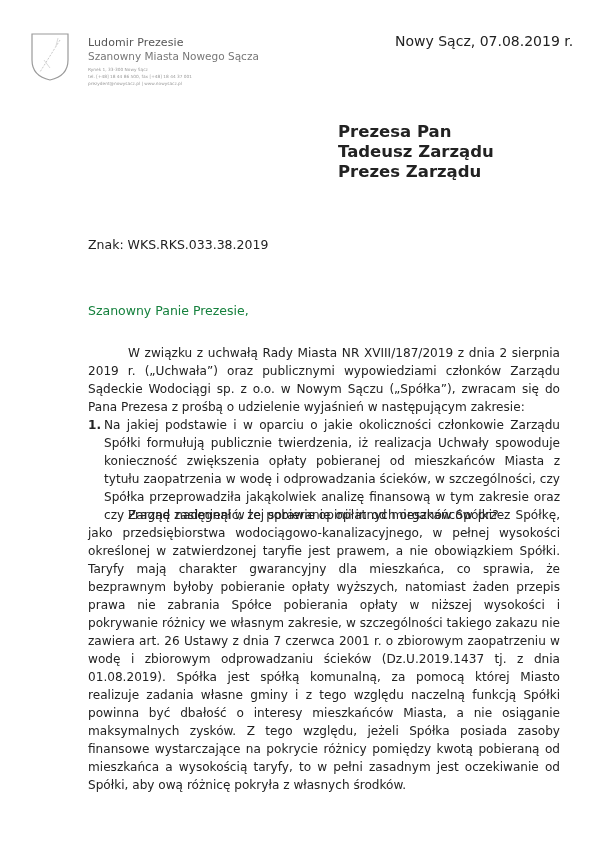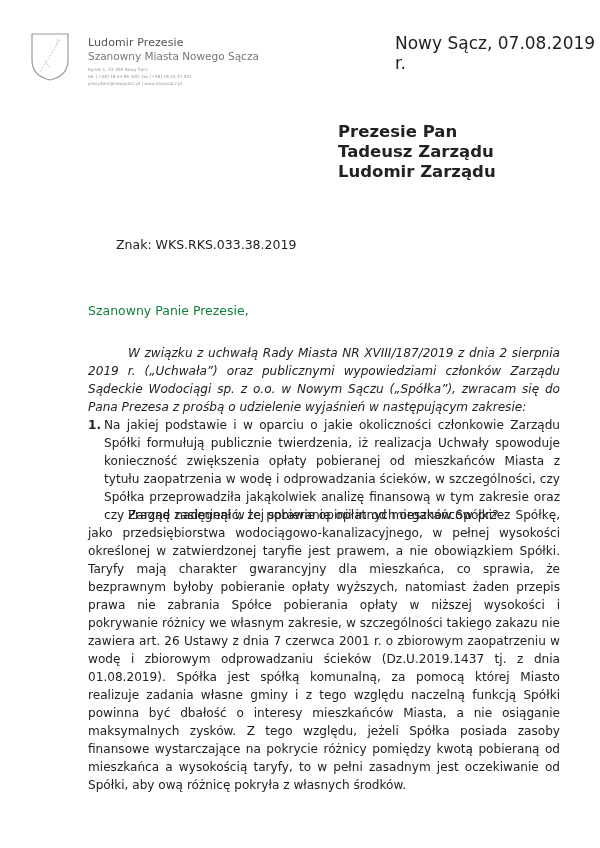--- a/index.html
+++ b/index.html
@@ -2,26 +2,26 @@
 <html><head>
   <meta charset="utf-8">
   <style>
     html, body { margin: 0; padding: 0; background: #ffffff; }
     body { width: 600px; height: 848px; position: relative; overflow: hidden;
            font-family: "DejaVu Sans", sans-serif; color: #1e1e1e; }
     .crest { position: absolute; left: 30px; top: 30px; width: 40px; height: 52px; }
     .lh-name { position: absolute; left: 88px; top: 36px; font-size: 11px; color: #555; letter-spacing: 0.1px; }
     .lh-title { position: absolute; left: 88px; top: 50px; font-size: 10.5px; color: #777; }
     .lh-small { position: absolute; left: 88px; font-size: 4.3px; color: #999; white-space: nowrap; }
-    .date { position: absolute; left: 395px; top: 33px; font-size: 17px; color: #222; }
+    .date { position: absolute; left: 395px; top: 33px; font-size: 14px; color: #222; }
     .addr { position: absolute; left: 338px; top: 122px; font-size: 16.5px; font-weight: bold; line-height: 20px; color: #222; }
     .addr div { white-space: nowrap; }
-    .znak { position: absolute; left: 88px; top: 237px; font-size: 12.5px; color: #222; margin-left: 28px; }
+    .znak { position: absolute; left: 88px; top: 237px; font-size: 12.5px; color: #222; }
     .greet { position: absolute; left: 88px; top: 303px; font-size: 12.5px; color: #15803d; }
-    .body-text { position: absolute; left: 88px; width: 472px; font-size: 12.1px; line-height: 18px; color: #222; text-align: justify; font-style: italic; }
+    .body-text { position: absolute; left: 88px; width: 472px; font-size: 12.1px; line-height: 18px; color: #222; text-align: justify; }
     .intro { top: 344px; text-indent: 40px; }
     .item { position: absolute; left: 88px; top: 416px; width: 472px; font-size: 12.1px; line-height: 18px; color: #222; }
     .item-num { position: absolute; left: 0; top: 0; font-weight: bold; }
     .item-text { margin-left: 16px; text-align: justify; }
     .para2 { position: absolute; left: 88px; top: 506px; width: 472px; font-size: 12.1px; line-height: 18px; color: #222; text-align: justify; text-indent: 40px; }
   </style>
 </head>
 <body>
 
 <svg class="crest" viewBox="0 0 40 52">
@@ -32,23 +32,23 @@
 
 <div class="lh-name">Ludomir Prezesie</div>
 <div class="lh-title">Szanowny Miasta Nowego Sącza</div>
 <div class="lh-small" style="top:67px;">Rynek 1, 33-300 Nowy Sącz</div>
 <div class="lh-small" style="top:74px;">tel. [+48] 18 44 86 500, fax [+48] 18 44 37 001</div>
 <div class="lh-small" style="top:81px;">prezydent@nowysacz.pl | www.nowysacz.pl</div>
 
 <div class="date">Nowy Sącz, 07.08.2019 r.</div>
 
 <div class="addr">
-  <div>Prezesie Pan</div>
+  <div>Prezesa Pan</div>
   <div>Tadeusz Zarządu</div>
-  <div>Ludomir Zarządu</div>
+  <div>Prezes Zarządu</div>
 </div>
 
 <div class="znak">Znak: WKS.RKS.033.38.2019</div>
 
 <div class="greet">Szanowny Panie Prezesie,</div>
 
 <div class="body-text intro">W związku z uchwałą Rady Miasta NR XVIII/187/2019 z dnia 2 sierpnia 2019 r. („Uchwała”) oraz publicznymi wypowiedziami członków Zarządu Sądeckie Wodociągi sp. z o.o. w Nowym Sączu („Spółka”), zwracam się do Pana Prezesa z prośbą o udzielenie wyjaśnień w następującym zakresie:</div>
 
 <div class="item">
   <span class="item-num">1.</span>

